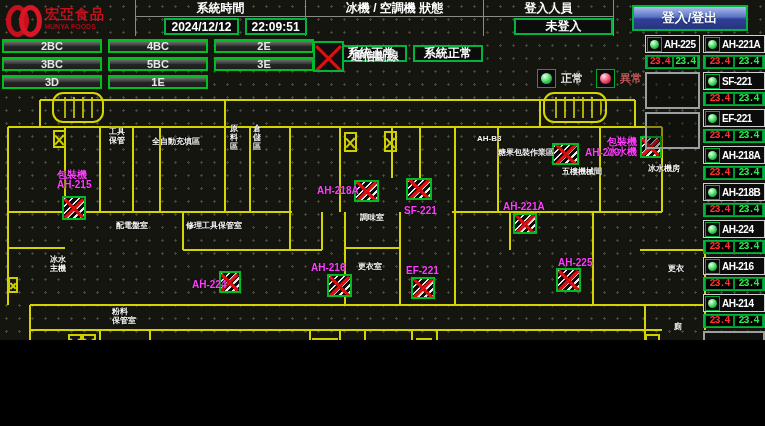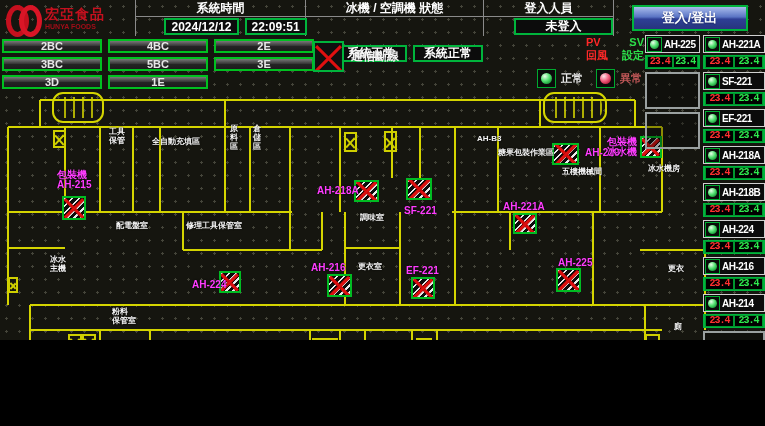--- a/index.html
+++ b/index.html
@@ -325,30 +325,20 @@
         </div>
         <div class="stairs" style="position: absolute; left: 52px; top: 4px; width: 52px; height: 31px;">
           <div class="in"></div>
         </div>
         <div class="stairs" style="position: absolute; left: 543px; top: 4px; width: 64px; height: 31px;">
           <div class="in"></div>
         </div>
       </div>
   </div>
 
-  <div class="pv-legend">
-    <div class="pvrow">
-      <span class="pvred">PV</span>
-      <span class="pvgrn">SV</span>
-    </div>
-    <div class="pvrow">
-      <span class="pvred">回風</span>
-      <span class="pvgrn">設定</span>
-    </div>
-  </div>
 
   <div class="lamp-legend">
     <span class="lampbox">
         <span class="lamp"></span>
       </span>
     <span class="ok-text">正常</span>
     <span class="lampbox">
         <span class="lamp red"></span>
       </span>
     <span class="ng-text">異常</span>

